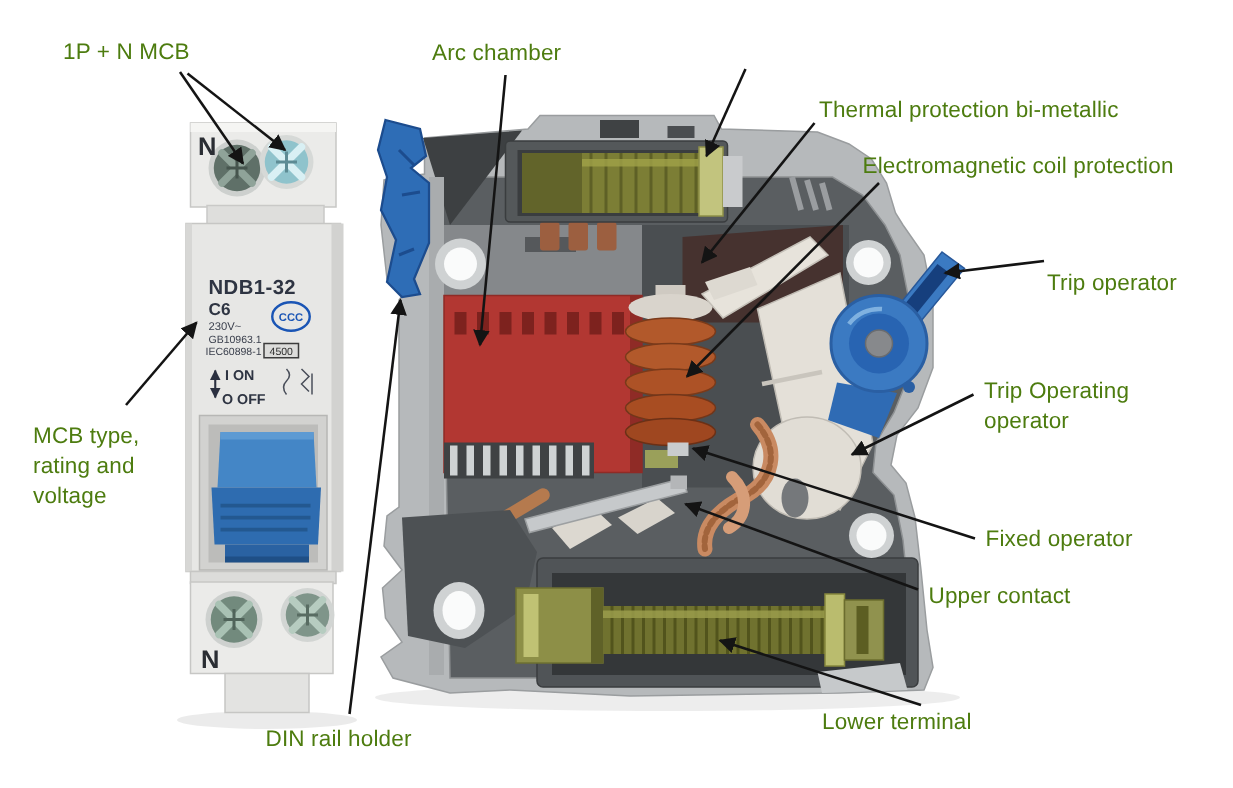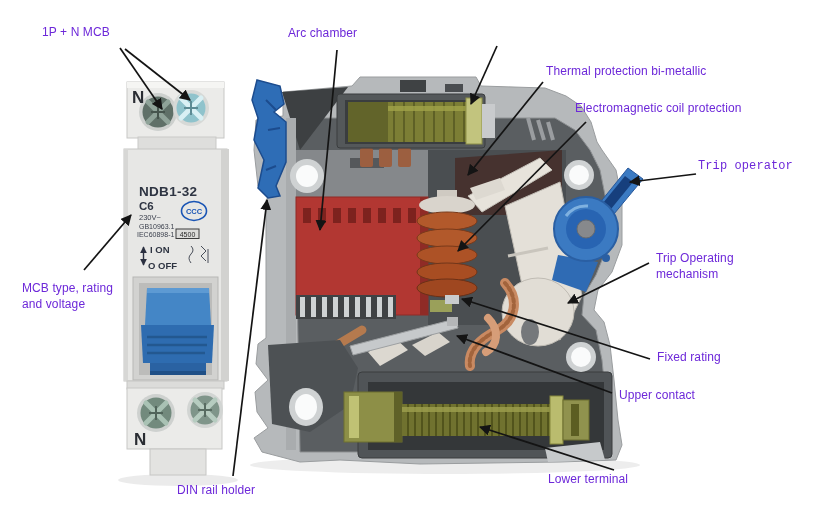--- a/index.html
+++ b/index.html
@@ -2,21 +2,21 @@
 <html><head>
 <meta charset="utf-8">
 <style>
   html,body{margin:0;padding:0;background:#ffffff;}
   .canvas{
     position:relative;width:822px;height:525px;background:#ffffff;
     font-family:"Liberation Sans",sans-serif;overflow:hidden;
   }
   .art{position:absolute;left:0;top:0;width:822px;height:525px;}
   .lbl{
-    position:absolute;font-size:12px;line-height:1.33;color:#6d28d9;
+    position:absolute;font-size:15px;line-height:1.33;color:#4d7c0f;
     white-space:nowrap;letter-spacing:.1px;
   }
   .lbl.wrap{white-space:normal;}
   .panel-text{font-family:"Liberation Sans",sans-serif;}
 </style>
 </head>
 <body>
 
 <div class="canvas">
 
@@ -289,21 +289,21 @@
     <line x1="614" y1="470" x2="480" y2="427" marker-end="url(#ah)"></line>
     <line x1="233" y1="476" x2="267" y2="200" marker-end="url(#ah)"></line>
     <line x1="84" y1="270" x2="131" y2="215" marker-end="url(#ah)"></line>
   </g>
 </svg>
 
   <div class="lbl" style="left:42px;top:25px;">1P + N MCB</div>
   <div class="lbl" style="left:288px;top:26px;">Arc chamber</div>
   <div class="lbl" style="left:546px;top:64px;">Thermal protection bi-metallic</div>
   <div class="lbl" style="left:551px;top:101px;margin-left:24px;">Electromagnetic coil protection</div>
-  <div class="lbl" style="left:698px;top:159px;font-family:Liberation Mono, monospace;">Trip operator</div>
-  <div class="lbl wrap" style="left:656px;top:251px;width:114px;">Trip Operating mechanism</div>
-  <div class="lbl" style="left:657px;top:350px;">Fixed rating</div>
+  <div class="lbl" style="left:698px;top:179px;">Trip operator</div>
+  <div class="lbl wrap" style="left:656px;top:251px;width:114px;">Trip Operating operator</div>
+  <div class="lbl" style="left:657px;top:350px;">Fixed operator</div>
   <div class="lbl" style="left:619px;top:388px;">Upper contact</div>
   <div class="lbl" style="left:548px;top:472px;">Lower terminal</div>
   <div class="lbl" style="left:177px;top:483px;">DIN rail holder</div>
   <div class="lbl wrap" style="left:22px;top:281px;width:95px;">MCB type, rating and voltage</div>
 
 </div>
 
 </body></html>

